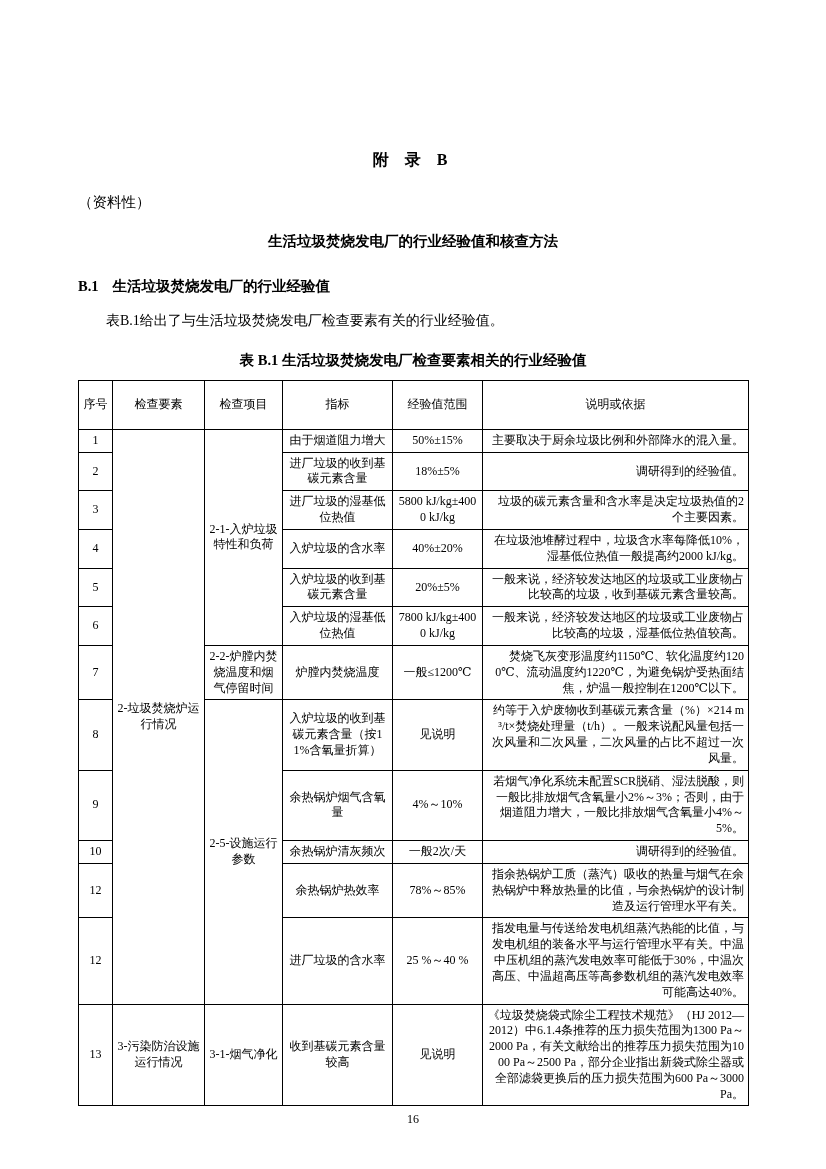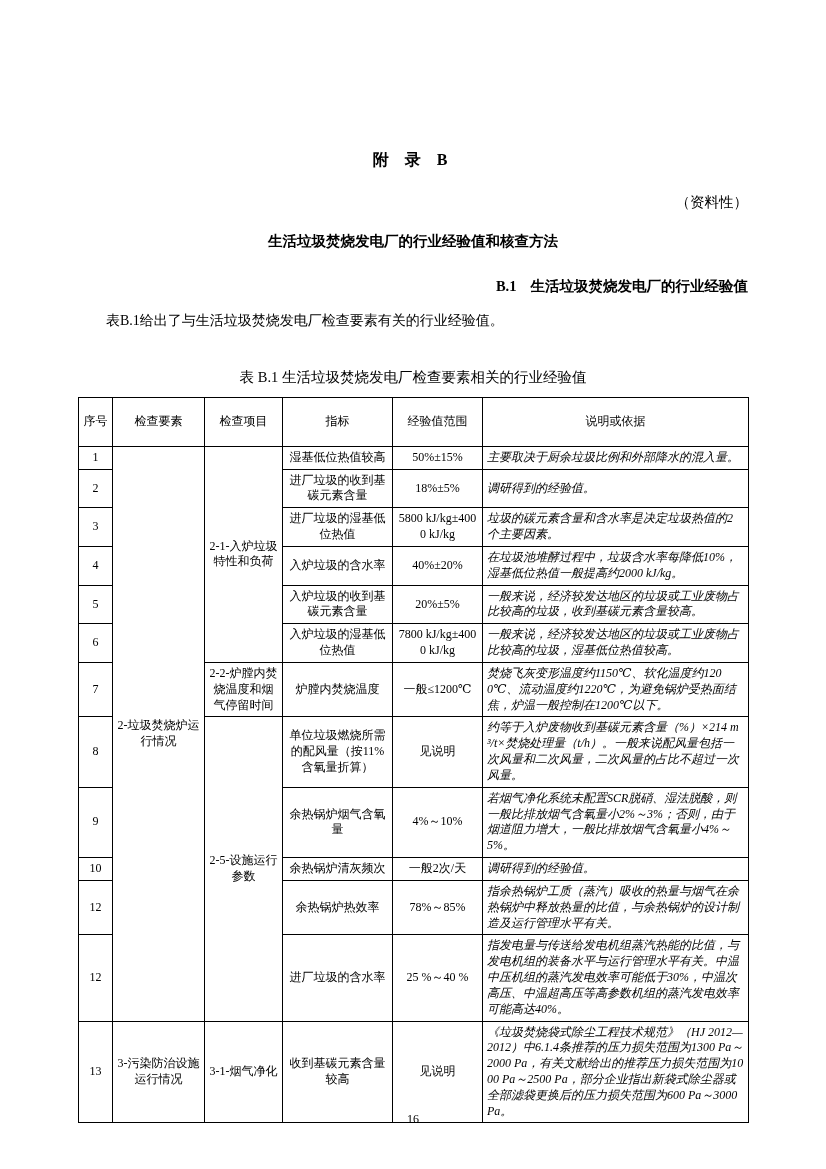--- a/index.html
+++ b/index.html
@@ -23,49 +23,48 @@
     position: relative;
   }
   .appendix-title {
     text-align: center;
     font-size: 16px;
     font-weight: bold;
     letter-spacing: 6px;
     margin-bottom: 22px;
   }
   .appendix-kind {
-    text-align: right;
+    text-align: left;
     font-size: 14.5px;
     margin-bottom: 20px;
   }
   .appendix-subtitle {
     text-align: center;
     font-size: 14.5px;
     font-weight: bold;
     margin-bottom: 26px;
   }
   .clause-title {
     font-size: 14.5px;
     font-weight: bold;
     margin-bottom: 14px;
-    text-align: right;
   }
   .clause-title .num {
     margin-right: 14px;
   }
   .body-para {
     font-size: 14px;
     text-indent: 2em;
-    margin-bottom: 37px;
+    margin-bottom: 20px;
     line-height: 1.5;
   }
   .table-caption {
     text-align: center;
     font-size: 14.5px;
-    font-weight: normal;
+    font-weight: bold;
     margin-bottom: 10px;
   }
   table.main {
     border-collapse: collapse;
     width: 100%;
     table-layout: fixed;
   }
   table.main th, table.main td {
     border: 1px solid #000000;
     font-size: 12px;
@@ -76,22 +75,21 @@
   }
   table.main th {
     text-align: center;
     font-weight: normal;
     padding: 16px 2px;
   }
   td.c {
     text-align: center;
   }
   td.l {
-    text-align: left;
-    font-style: italic;
+    text-align: right;
   }
   col.c1 { width: 34px; }
   col.c2 { width: 92px; }
   col.c3 { width: 78px; }
   col.c4 { width: 110px; }
   col.c5 { width: 90px; }
   col.c6 { width: 266px; }
   .page-number {
     position: absolute;
     bottom: 42px;
@@ -135,21 +133,21 @@
         <th>指标</th>
         <th>经验值范围</th>
         <th>说明或依据</th>
       </tr>
     </thead>
     <tbody>
       <tr>
         <td class="c">1</td>
         <td class="c" rowspan="12">2-垃圾焚烧炉运行情况</td>
         <td class="c" rowspan="6">2-1-入炉垃圾特性和负荷</td>
-        <td class="c">湿基低位热值较高</td>
+        <td class="c">由于烟道阻力增大</td>
         <td class="c">50%±15%</td>
         <td class="l">主要取决于厨余垃圾比例和外部降水的混入量。</td>
       </tr>
       <tr>
         <td class="c">2</td>
         <td class="c">进厂垃圾的收到基碳元素含量</td>
         <td class="c">18%±5%</td>
         <td class="l">调研得到的经验值。</td>
       </tr>
       <tr>
@@ -179,21 +177,21 @@
       <tr>
         <td class="c">7</td>
         <td class="c">2-2-炉膛内焚烧温度和烟气停留时间</td>
         <td class="c">炉膛内焚烧温度</td>
         <td class="c">一般≤1200℃</td>
         <td class="l">焚烧飞灰变形温度约1150℃、软化温度约1200℃、流动温度约1220℃，为避免锅炉受热面结焦，炉温一般控制在1200℃以下。</td>
       </tr>
       <tr>
         <td class="c">8</td>
         <td class="c" rowspan="5">2-5-设施运行参数</td>
-        <td class="c">单位垃圾燃烧所需的配风量（按11%含氧量折算）</td>
+        <td class="c">入炉垃圾的收到基碳元素含量（按11%含氧量折算）</td>
         <td class="c">见说明</td>
         <td class="l">约等于入炉废物收到基碳元素含量（%）×214 m³/t×焚烧处理量（t/h）。一般来说配风量包括一次风量和二次风量，二次风量的占比不超过一次风量。</td>
       </tr>
       <tr>
         <td class="c">9</td>
         <td class="c">余热锅炉烟气含氧量</td>
         <td class="c">4%～10%</td>
         <td class="l">若烟气净化系统未配置SCR脱硝、湿法脱酸，则一般比排放烟气含氧量小2%～3%；否则，由于烟道阻力增大，一般比排放烟气含氧量小4%～5%。</td>
       </tr>
       <tr>

